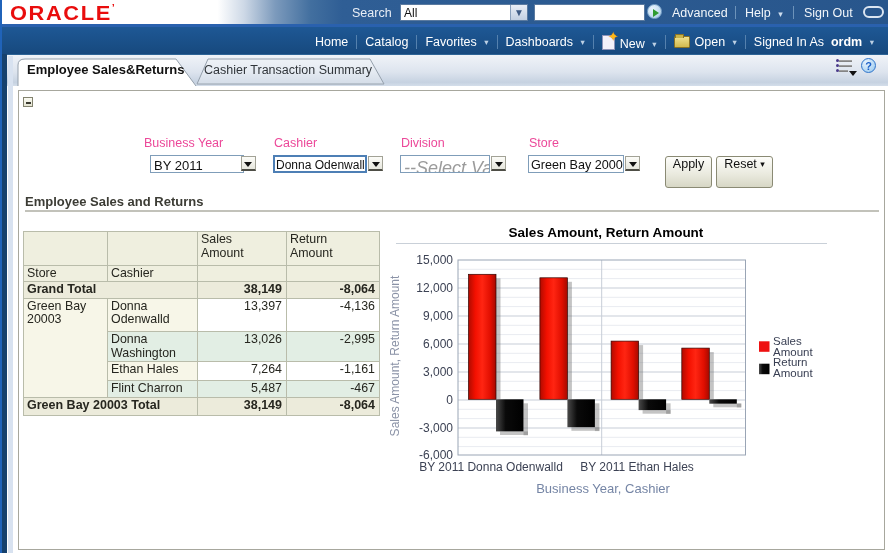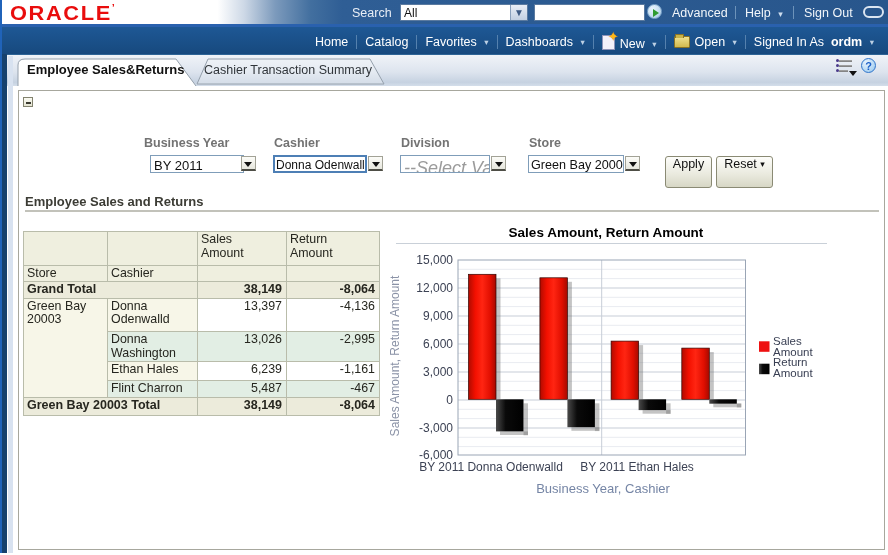--- a/index.html
+++ b/index.html
@@ -77,21 +77,21 @@
   #lsB { left:2px; top:54px; width:4.5px; height:499px; background:#16416d; }
   #lsC { left:8px; top:56px; width:4.5px; height:497px; background:#d8e2f0; }
 
   
   #panel { left:18px; top:90px; width:867px; height:460px; border:1px solid #a7a79d; background:#fff; }
   #collapse { left:23px; top:97px; width:10px; height:10px; background:linear-gradient(#fbfbf3,#e3e3d1);
     border:1px solid #82826e; }
   #collapse:after { content:""; position:absolute; left:2px; top:4px; width:5px; height:1.5px; background:#3a3a30; }
 
   
-  .flabel { top:136px; font-size:12.5px; font-weight:bold; color:#737373; }
+  .flabel { top:136px; font-size:12.5px; font-weight:normal; color:#ec4899; }
   .ffield { top:155px; height:17.5px; background:#fff; border:1px solid #7f9db9;
     font-size:13px; color:#101010; padding:1.5px 3px; white-space:nowrap; overflow:hidden; }
   .fbtn { top:156px; width:15px; height:15px; background:linear-gradient(#fcfcf8,#e6e6dd);
     border:1px solid #a2a296; border-bottom:2px solid #4e4e46; }
   .fbtn:after { content:""; position:absolute; left:2.5px; top:5px;
     border-top:5px solid #111; border-left:4px solid transparent; border-right:4px solid transparent; }
   .btn { top:156px; height:32px; background:linear-gradient(#fdfdfa,#e9e9dd 60%,#d7d7c5);
     border:1px solid #8a8a74; border-radius:3px; font-size:12.5px; color:#111;
     text-align:center;margin-left:12px; }
 
@@ -220,21 +220,21 @@
         <td class="v">13,397</td>
         <td class="v">-4,136</td>
       </tr>
     <tr>
         <td class="grn" style="height:29px;margin-top:24px;">Donna Washington</td>
         <td class="grn vr">13,026</td>
         <td class="grn vr">-2,995</td>
       </tr>
     <tr>
         <td class="cream" style="height:19px;">Ethan Hales</td>
-        <td class="v">6,239</td>
+        <td class="v">7,264</td>
         <td class="v">-1,161</td>
       </tr>
     <tr>
         <td class="grn" style="height:15px;">Flint Charron</td>
         <td class="grn vr">5,487</td>
         <td class="grn vr">-467</td>
       </tr>
     <tr class="t">
         <td colspan="2" style="height:18.5px;">Green Bay 20003 Total</td>
         <td class="vr">38,149</td>

